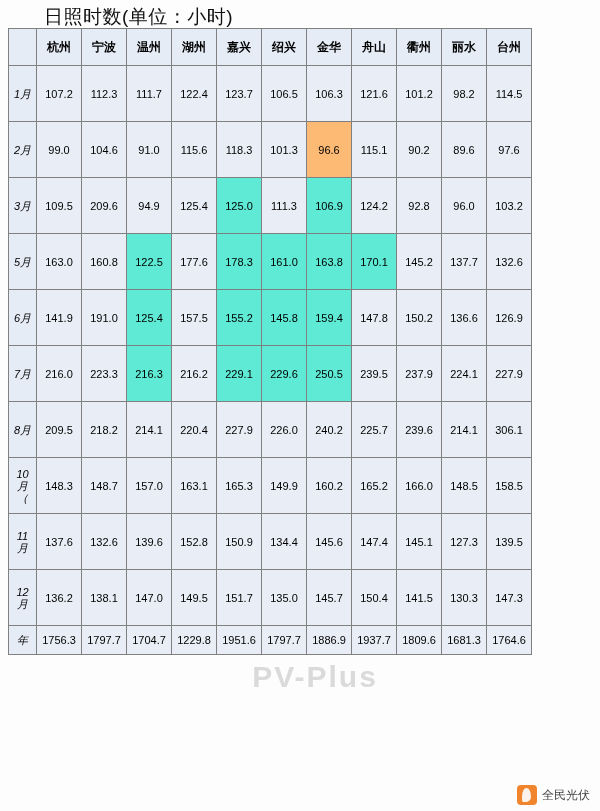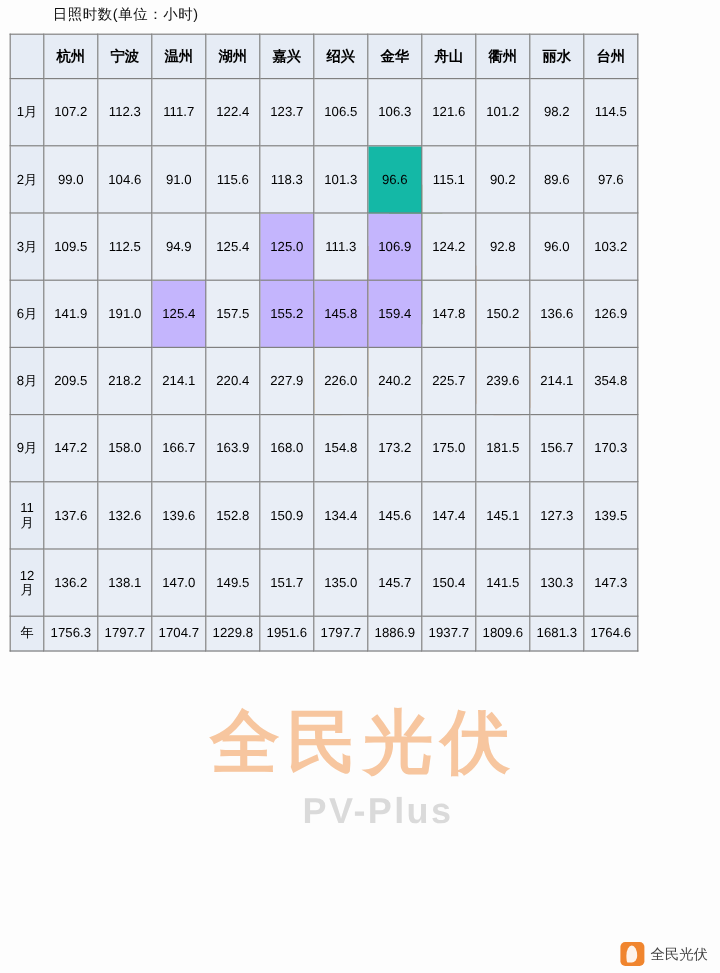--- a/index.html
+++ b/index.html
@@ -79,21 +79,21 @@
     opacity: 0.75;
     letter-spacing: 2px;
     white-space: nowrap;
   }
 
   
   .title {
     position: absolute;
     left: 44px;
     top: 4px;
-    font-size: 12px;
+    font-size: 19px;
     color: #111;
     font-weight: normal;
     z-index: 10;
     letter-spacing: 0.5px;
   }
 
   
   .table-wrap {
     position: absolute;
     left: 8px;
@@ -123,33 +123,34 @@
     background: #e6ecf5;
     font-size: 12px;
     font-weight: bold;
   }
   td.monthcell {
     background: #e6ecf5;
     font-size: 11px;
     line-height: 12px;
     padding: 0 3px;
     font-weight: normal;
+    font-style: italic;
   }
   td.datacell {
     height: 53px;
     background: #e9eef6;
   }
   tr.lastrow td.datacell, tr.lastrow td.monthcell {
     height: 26px;
   }
   td.hl {
-    background: #c4b5fd;
+    background: #5eead4;
   }
   td.hl-green {
-    background: #14b8a6;
+    background: #fdba74;
   }
   td.empty-corner {
     background: #e6ecf5;
   }
 
   
   .footer-logo {
     position: absolute;
     right: 10px;
     bottom: 6px;
@@ -249,72 +250,100 @@
             <td class="datacell">101.3</td>
             <td class="datacell hl-green">96.6</td>
             <td class="datacell">115.1</td>
             <td class="datacell">90.2</td>
             <td class="datacell">89.6</td>
             <td class="datacell">97.6</td>
           </tr>
           <tr>
             <td class="monthcell">3月</td>
             <td class="datacell">109.5</td>
-            <td class="datacell">112.5</td>
+            <td class="datacell">209.6</td>
             <td class="datacell">94.9</td>
             <td class="datacell">125.4</td>
             <td class="datacell hl">125.0</td>
             <td class="datacell">111.3</td>
             <td class="datacell hl">106.9</td>
             <td class="datacell">124.2</td>
             <td class="datacell">92.8</td>
             <td class="datacell">96.0</td>
             <td class="datacell">103.2</td>
+          </tr>
+          <tr>
+            <td class="monthcell">5月</td>
+            <td class="datacell">163.0</td>
+            <td class="datacell">160.8</td>
+            <td class="datacell hl">122.5</td>
+            <td class="datacell">177.6</td>
+            <td class="datacell hl">178.3</td>
+            <td class="datacell hl">161.0</td>
+            <td class="datacell hl">163.8</td>
+            <td class="datacell hl">170.1</td>
+            <td class="datacell">145.2</td>
+            <td class="datacell">137.7</td>
+            <td class="datacell">132.6</td>
           </tr>
           <tr>
             <td class="monthcell">6月</td>
             <td class="datacell">141.9</td>
             <td class="datacell">191.0</td>
             <td class="datacell hl">125.4</td>
             <td class="datacell">157.5</td>
             <td class="datacell hl">155.2</td>
             <td class="datacell hl">145.8</td>
             <td class="datacell hl">159.4</td>
             <td class="datacell">147.8</td>
             <td class="datacell">150.2</td>
             <td class="datacell">136.6</td>
             <td class="datacell">126.9</td>
           </tr>
           <tr>
+            <td class="monthcell">7月</td>
+            <td class="datacell">216.0</td>
+            <td class="datacell">223.3</td>
+            <td class="datacell hl">216.3</td>
+            <td class="datacell">216.2</td>
+            <td class="datacell hl">229.1</td>
+            <td class="datacell hl">229.6</td>
+            <td class="datacell hl">250.5</td>
+            <td class="datacell">239.5</td>
+            <td class="datacell">237.9</td>
+            <td class="datacell">224.1</td>
+            <td class="datacell">227.9</td>
+          </tr>
+          <tr>
             <td class="monthcell">8月</td>
             <td class="datacell">209.5</td>
             <td class="datacell">218.2</td>
             <td class="datacell">214.1</td>
             <td class="datacell">220.4</td>
             <td class="datacell">227.9</td>
             <td class="datacell">226.0</td>
             <td class="datacell">240.2</td>
             <td class="datacell">225.7</td>
             <td class="datacell">239.6</td>
             <td class="datacell">214.1</td>
-            <td class="datacell">354.8</td>
-          </tr>
-          <tr>
-            <td class="monthcell">9月</td>
-            <td class="datacell">147.2</td>
-            <td class="datacell">158.0</td>
-            <td class="datacell">166.7</td>
-            <td class="datacell">163.9</td>
-            <td class="datacell">168.0</td>
-            <td class="datacell">154.8</td>
-            <td class="datacell">173.2</td>
-            <td class="datacell">175.0</td>
-            <td class="datacell">181.5</td>
-            <td class="datacell">156.7</td>
-            <td class="datacell">170.3</td>
+            <td class="datacell">306.1</td>
+          </tr>
+          <tr>
+            <td class="monthcell">10月（</td>
+            <td class="datacell">148.3</td>
+            <td class="datacell">148.7</td>
+            <td class="datacell">157.0</td>
+            <td class="datacell">163.1</td>
+            <td class="datacell">165.3</td>
+            <td class="datacell">149.9</td>
+            <td class="datacell">160.2</td>
+            <td class="datacell">165.2</td>
+            <td class="datacell">166.0</td>
+            <td class="datacell">148.5</td>
+            <td class="datacell">158.5</td>
           </tr>
           <tr>
             <td class="monthcell">11月</td>
             <td class="datacell">137.6</td>
             <td class="datacell">132.6</td>
             <td class="datacell">139.6</td>
             <td class="datacell">152.8</td>
             <td class="datacell">150.9</td>
             <td class="datacell">134.4</td>
             <td class="datacell">145.6</td>

